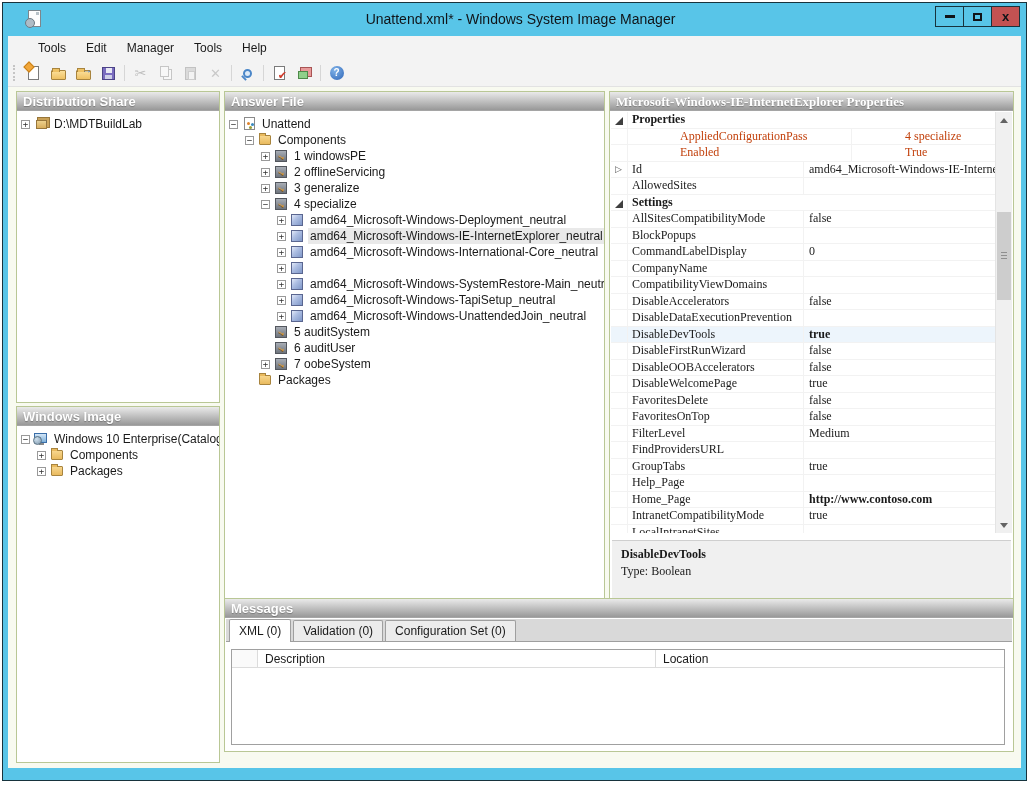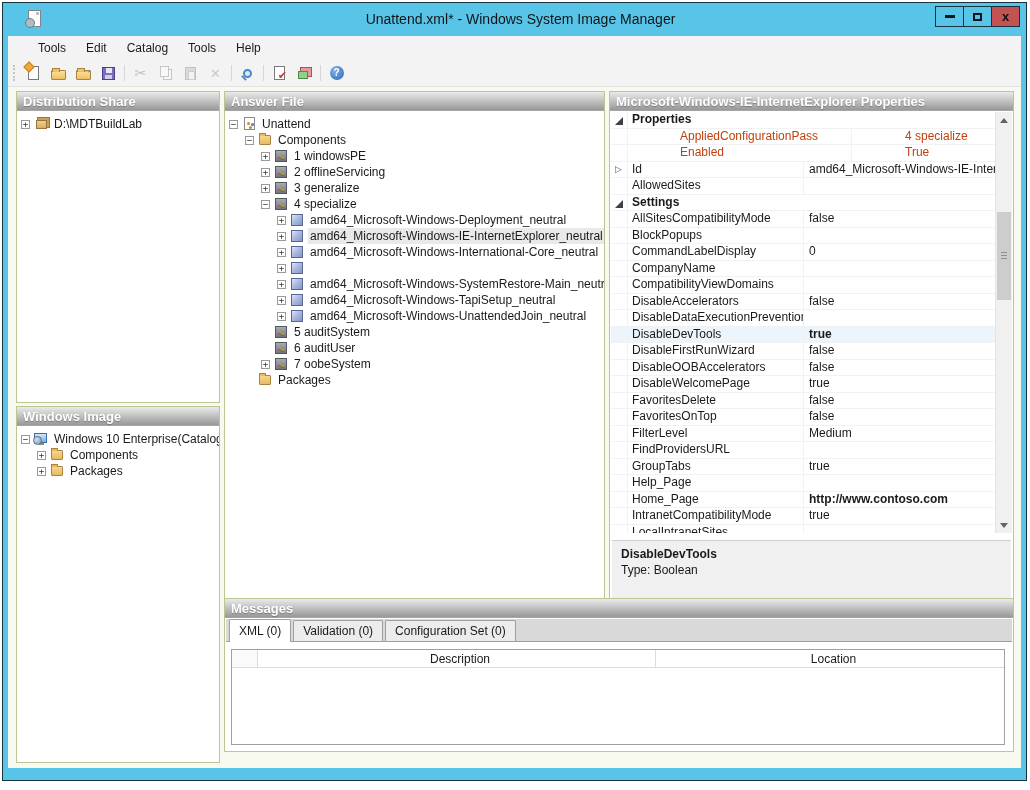--- a/index.html
+++ b/index.html
@@ -52,21 +52,21 @@
   .help-icon { width:14px; height:14px; border-radius:50%; background:radial-gradient(circle at 35% 30%, #7fb2e8, #2f66b8); }
   .help-icon::after { content:"?"; position:absolute; left:0; top:0; width:14px; text-align:center; line-height:14px; color:#fff; font-weight:bold; font-size:10px; }
 
   
   .workspace { position:absolute; left:0; right:0; top:51px; bottom:0; background:#f8faf0; }
   .panel { position:absolute; border:1px solid #b9c795; background:#fff; overflow:hidden; }
   .panel-header { height:19px; background:linear-gradient(#eaeaea,#989898); color:#fff; font-weight:bold; font-size:13px; line-height:19px; padding-left:6px; text-shadow:0 1px 1px rgba(80,80,80,.55); border-bottom:1px solid #a5a5a5; white-space:nowrap; overflow:hidden; }
   #panel-distribution { left:8px; top:4px; width:204px; height:312px; }
   #panel-image { left:8px; top:319px; width:204px; height:357px; }
   #panel-answer { left:216px; top:4px; width:381px; height:512px; }
-  #panel-props { left:601px; top:4px; width:405px; height:512px; }
+  #panel-props { left:601px; top:4px; width:405px; height:512px;font-family:Liberation Serif, serif; }
   #panel-messages { left:216px; top:511px; width:790px; height:154px; }
 
   
   .tree { padding-top:5px; }
   .tree-row { height:16px; display:flex; align-items:center; white-space:nowrap; }
   .t-indent { flex:none; }
   .expander { flex:none; width:9px; height:9px; border:1px solid #999; background:#fff; font-size:9px; line-height:7px; text-align:center; color:#333; margin:0 4px 0 0; font-family:"DejaVu Sans Mono",monospace; }
   .expander-space { flex:none; width:13px; }
   .ticon { flex:none; width:15px; height:14px; margin-right:3px; position:relative; }
   .t-label { padding:1px 2px; }
@@ -108,21 +108,21 @@
   .sb-thumb::after { content:""; position:absolute; left:4px; right:4px; top:50%; margin-top:-4px; height:8px; background:repeating-linear-gradient(#8f8f8f 0 1px, transparent 1px 3px); }
 
   .desc-box { position:absolute; left:2px; right:2px; bottom:2px; height:60px; background:#f0f0f0; border-top:1px solid #cfcfcf; padding:6px 9px; }
   .desc-title { font-weight:bold; margin-bottom:2px; }
 
   
   .tabstrip { position:absolute; left:1px; right:1px; top:20px; height:23px; background:#d9d9d9; display:flex; align-items:flex-end; padding-left:3px; border-bottom:1px solid #9f9f9f; }
   .tab { padding:3px 9px 3px; border:1px solid #9f9f9f; border-bottom:none; background:#ececec; margin-right:2px; border-radius:2px 2px 0 0; position:relative; }
   .tab.active { background:#fff; padding-top:4px; margin-bottom:-1px; padding-bottom:4px; z-index:2; }
   .listview { position:absolute; left:6px; right:8px; top:50px; bottom:6px; border:1px solid #a0a0a0; background:#fff; overflow:hidden; }
-  .lv-header { height:18px; display:flex; border-bottom:1px solid #dcdcdc;text-align:center; }
+  .lv-header { height:18px; display:flex; border-bottom:1px solid #dcdcdc; }
   .lv-gutter { flex:none; width:26px; border-right:1px solid #dcdcdc; background:#fafafa; }
   .lv-col { padding-left:7px; line-height:18px; border-right:1px solid #dcdcdc; overflow:hidden; white-space:nowrap; }
   .lv-col.c0 { flex:none; width:398px; }
   .lv-col.c1 { flex:1; border-right:none; }
 </style>
 </head>
 <body>
 
 <div class="window">
   <div class="titlebar">
@@ -138,21 +138,21 @@
       <div class="ctrl close">
           <span class="glyph-close">x</span>
         </div>
     </div>
   </div>
 
   <div class="content">
     <div class="menubar" id="menubar">
         <div class="menu-item">Tools</div>
         <div class="menu-item">Edit</div>
-        <div class="menu-item">Catalog</div>
+        <div class="menu-item">Manager</div>
         <div class="menu-item">Tools</div>
         <div class="menu-item">Help</div>
       </div>
     <div class="toolbar" id="toolbar">
       <span class="toolbar-grip"></span>
     <div class="tb-btn">
           <span class="tbi new-file-icon"></span>
         </div>
         <div class="tb-btn">
           <span class="tbi open-folder-icon"></span>

